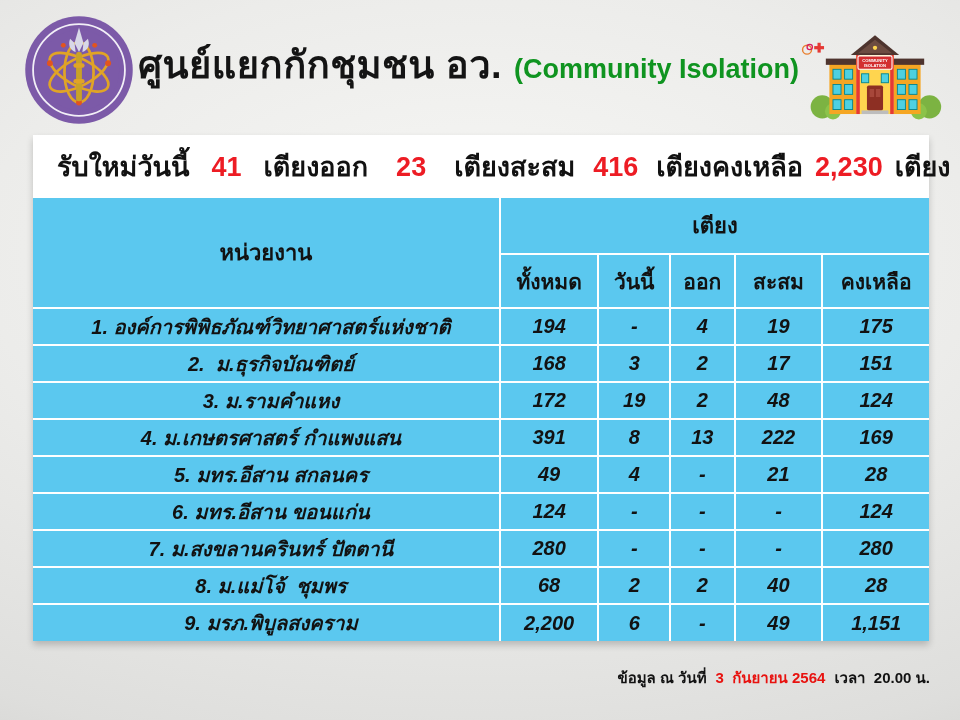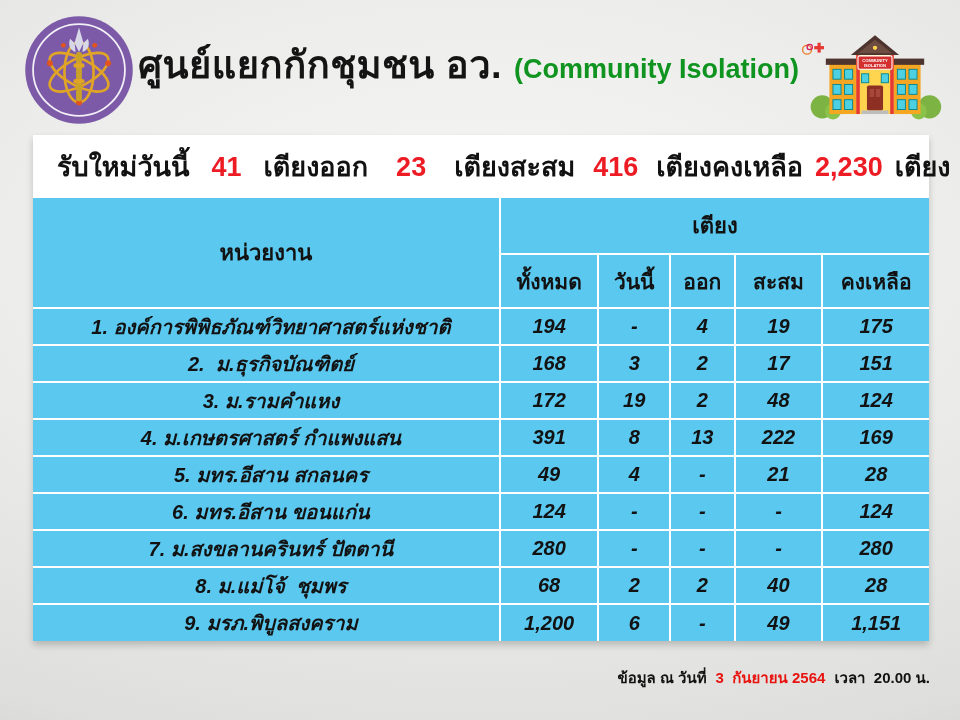--- a/index.html
+++ b/index.html
@@ -273,21 +273,21 @@
         <tr>
           <td class="agency">8. ม.แม่โจ้  ชุมพร</td>
           <td class="num">68</td>
           <td class="num">2</td>
           <td class="num">2</td>
           <td class="num">40</td>
           <td class="num">28</td>
         </tr>
         <tr>
           <td class="agency">9. มรภ.พิบูลสงคราม</td>
-          <td class="num">1,200</td>
+          <td class="num">2,200</td>
           <td class="num">6</td>
           <td class="num">-</td>
           <td class="num">49</td>
           <td class="num">1,151</td>
         </tr>
       </tbody>
     </table>
   </div>
 
   <div class="footer">

